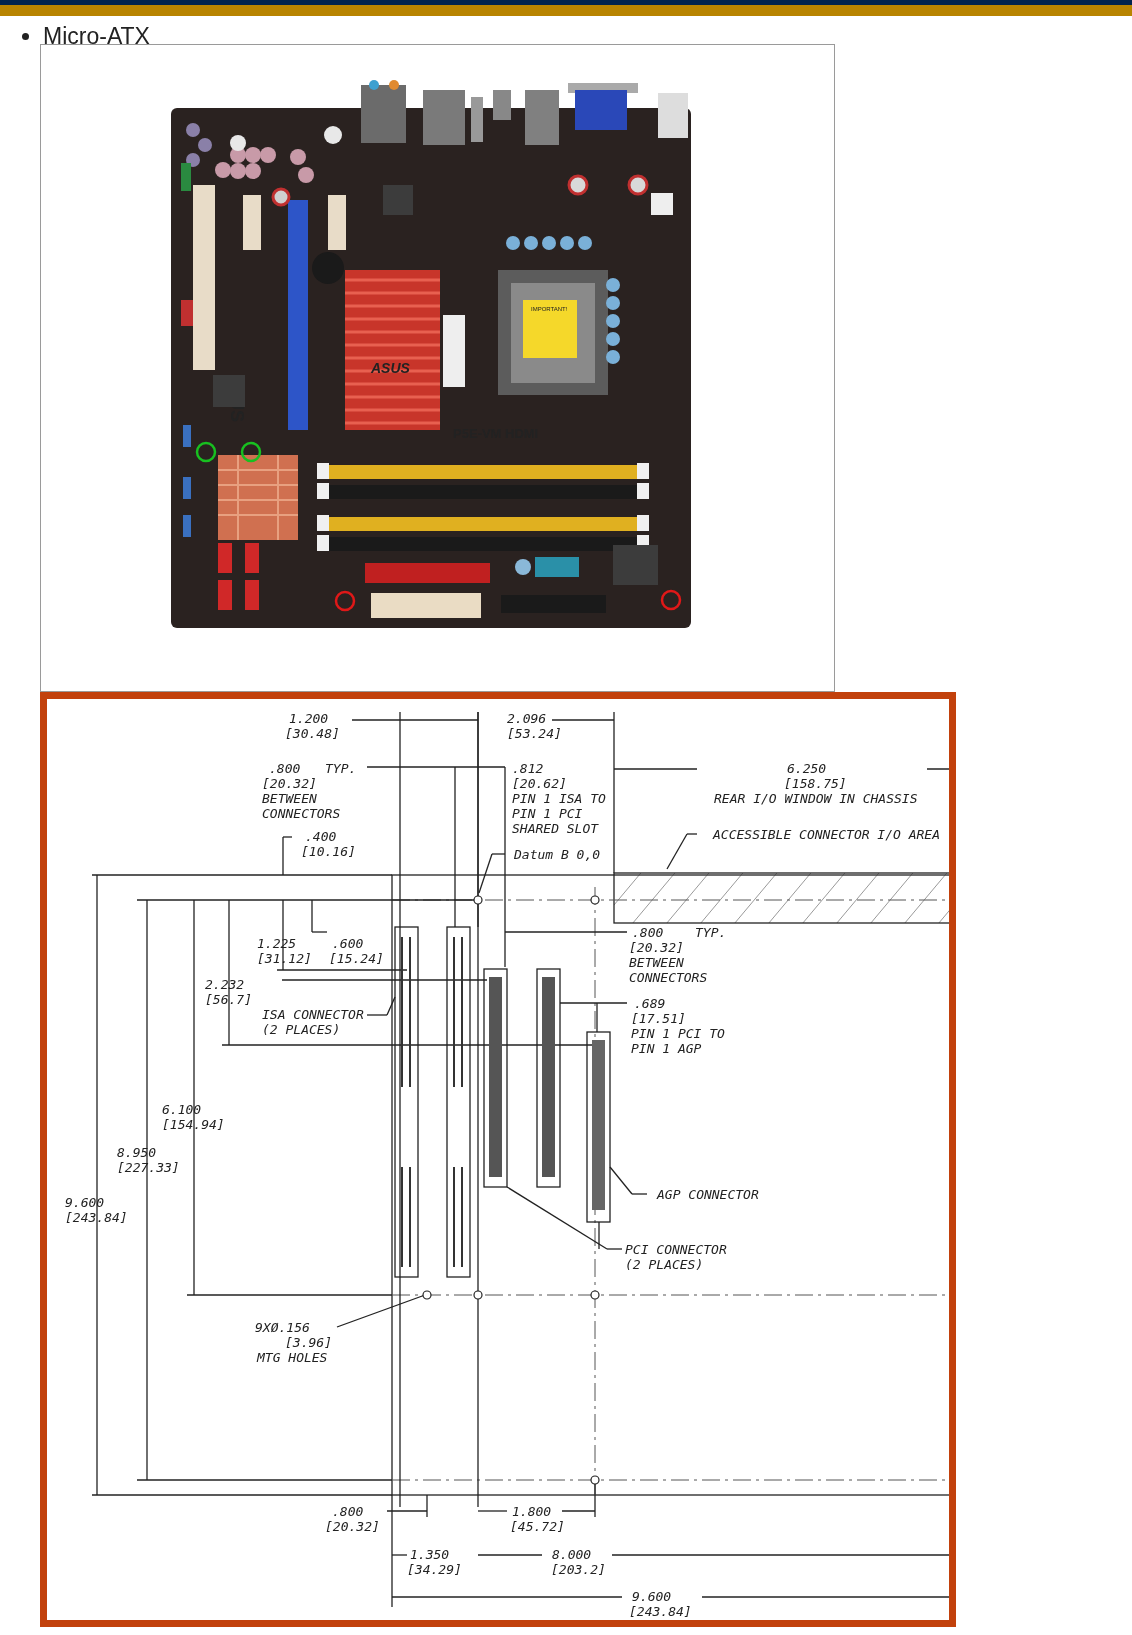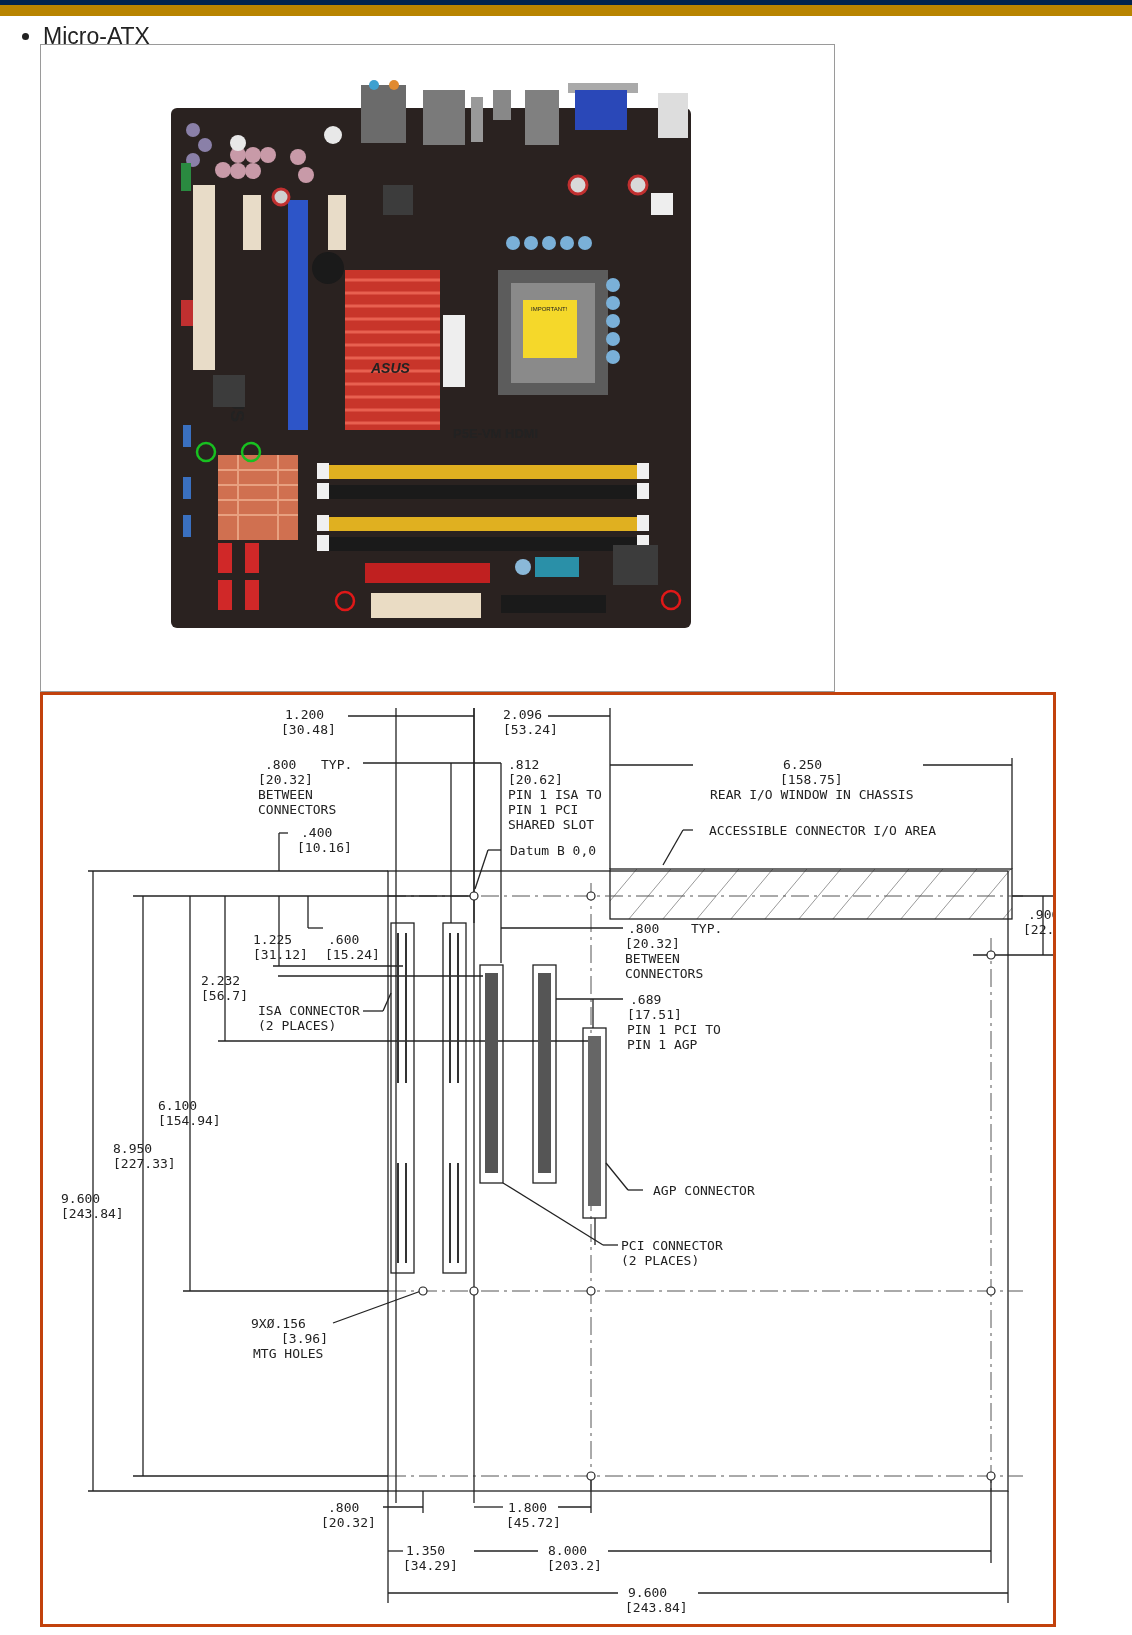--- a/index.html
+++ b/index.html
@@ -2,21 +2,21 @@
 <html><head>
 <meta charset="utf-8">
 <style>
   html, body { margin: 0; padding: 0; background: #ffffff; }
   body { width: 1132px; height: 1635px; position: relative; overflow: hidden; font-family: "Liberation Sans", sans-serif; }
   .topbar-navy { position: absolute; left: 0; top: 0; width: 1132px; height: 5px; background: #00234e; }
   .topbar-gold { position: absolute; left: 0; top: 5px; width: 1132px; height: 11px; background: #b88400; }
   .bullet-line { position: absolute; left: 22px; top: 12px; font-size: 23px; color: #222; display: flex; align-items: center; margin-top: 11px; }
   .bullet-dot { width: 7px; height: 7px; border-radius: 50%; background: #222; margin-right: 14px; }
   .photo-frame { position: absolute; left: 40px; top: 44px; width: 795px; height: 648px; border: 1px solid #9a9a9a; background: #fff; box-sizing: border-box; overflow: hidden; padding-left: 12px; }
-  .drawing-frame { position: absolute; left: 40px; top: 692px; width: 1016px; height: 935px; border: 3px solid #c2410c; background: #fff; box-sizing: border-box; overflow: hidden; }
+  .drawing-frame { position: absolute; left: 40px; top: 692px; width: 916px; height: 935px; border: 7px solid #c2410c; background: #fff; box-sizing: border-box; overflow: hidden; font-style: italic; }
   svg text { font-family: "DejaVu Sans Mono", monospace; fill: #222; }
 </style>
 </head>
 <body>
 
 <div class="topbar-navy"></div>
 <div class="topbar-gold"></div>
 
 <div class="bullet-line">
   <span class="bullet-dot"></span>

